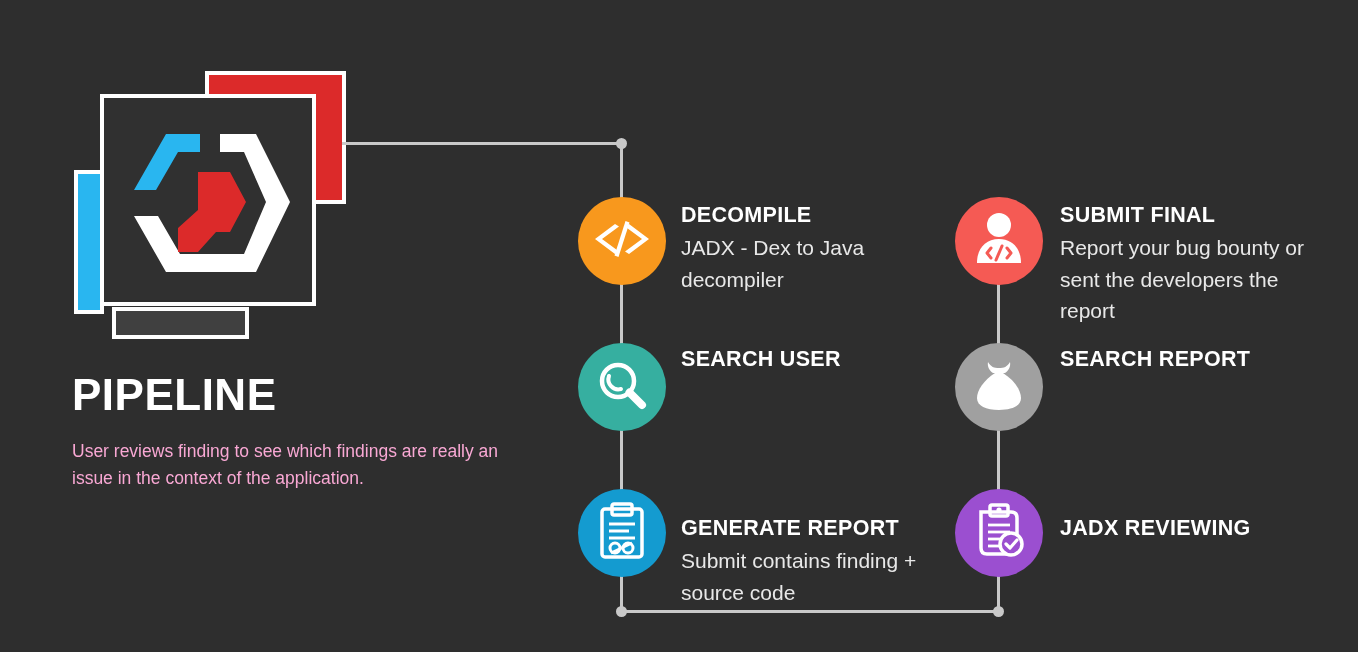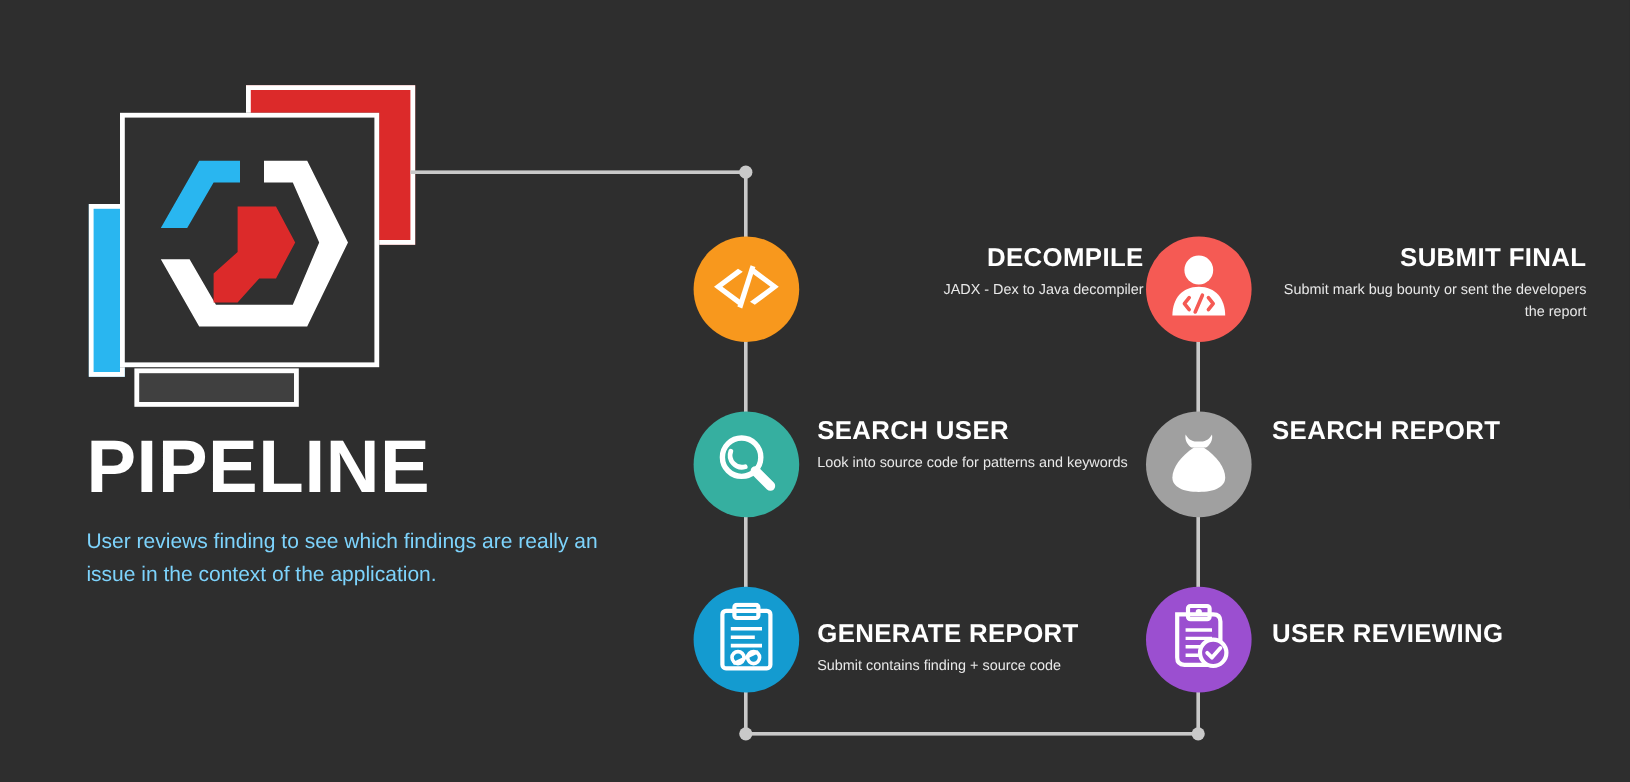--- a/index.html
+++ b/index.html
@@ -31,48 +31,48 @@
   .conn-v-r3    { left: 997px; top: 574px; width: 3px; height: 38px; }
   .conn-v-r2    { left: 997px; top: 428px; width: 3px; height: 64px; }
   .conn-v-r1    { left: 997px; top: 282px; width: 3px; height: 64px; }
   .dot { position: absolute; width: 11px; height: 11px; border-radius: 50%; background: #c9c9c9; }
   .dot-tr  { left: 616px; top: 138px; }
   .dot-bl  { left: 616px; top: 606px; }
   .dot-br  { left: 993px; top: 606px; }
 
   
   .page-title {
-    position: absolute; left: 72px; top: 354px;
-    font-size: 62px; font-weight: bold; color: #ffffff;
+    position: absolute; left: 72px; top: 370px;
+    font-size: 44px; font-weight: bold; color: #ffffff;
     letter-spacing: 0.5px;
   }
   .page-desc {
     position: absolute; left: 72px; top: 438px; width: 460px;
-    font-size: 17.5px; color: #7dd3fc; line-height: 1.55;
+    font-size: 17.5px; color: #f9a8d4; line-height: 1.55;
   }
 
   
   .step { position: absolute; }
   .step-circle {
     position: absolute; width: 88px; height: 88px; border-radius: 50%;
     display: flex; align-items: center; justify-content: center;
   }
   .step-text { position: absolute; }
   .step-title {
     font-size: 21.5px; font-weight: bold; color: #ffffff;
     letter-spacing: 0.3px; white-space: nowrap; margin-bottom: 4px;
   }
-  .step-desc { font-size: 12px; color: #e8e8e8; line-height: 1.5; }
+  .step-desc { font-size: 21px; color: #e8e8e8; line-height: 1.5; }
 
   .col-l .step-circle { left: 578px; }
   .col-l .step-text   { left: 681px; }
   .col-r .step-circle { left: 955px; }
   .col-r .step-text   { left: 1060px; }
 
-  .row1 .step-circle { top: 197px; } .row1 .step-text { top: 203px; text-align: right; }
+  .row1 .step-circle { top: 197px; } .row1 .step-text { top: 203px; }
   .row2 .step-circle { top: 343px; } .row2 .step-text { top: 347px; }
   .row3 .step-circle { top: 489px; } .row3 .step-text { top: 516px; }
 
   .w-l { width: 272px; }
   .w-r { width: 262px; }
 </style>
 </head>
 <body>
 
 <div class="stage">
@@ -131,21 +131,20 @@
       <span>
         <svg width="54" height="54" viewBox="0 0 54 54">
           <circle cx="23" cy="23" r="16" fill="none" stroke="#fff" stroke-width="4.5"></circle>
           <path d="M14 18 a10 10 0 0 0 12 13" fill="none" stroke="#fff" stroke-width="4" stroke-linecap="round"></path>
           <path d="M34.5 34.5 L47 47" stroke="#fff" stroke-width="8" stroke-linecap="round"></path>
         </svg>
       </span>
     </div>
     <div class="step-text w-l">
       <div class="step-title">SEARCH USER</div>
-      <div class="step-desc">Look into source code for patterns and keywords</div>
     </div>
   </div>
 
   <div class="step col-l row3">
     <div class="step-circle" style="background:#149bd0">
       <span>
         <svg width="50" height="58" viewBox="0 0 50 58">
           <rect x="5" y="7" width="40" height="48" rx="3" fill="none" stroke="#fff" stroke-width="3.5"></rect>
           <rect x="15" y="2" width="20" height="11" rx="2" fill="none" stroke="#fff" stroke-width="3.5"></rect>
           <line x1="12" y1="22" x2="38" y2="22" stroke="#fff" stroke-width="3"></line>
@@ -170,21 +169,21 @@
           <circle cx="28" cy="14" r="12" fill="#fff"></circle>
           <path d="M28 28 C14 28 6 38 6 52 L50 52 C50 38 42 28 28 28 Z" fill="#fff"></path>
           <path d="M20 37 L16 42 L20 47" fill="none" stroke="#f55a54" stroke-width="3" stroke-linecap="round" stroke-linejoin="round"></path>
           <path d="M36 37 L40 42 L36 47" fill="none" stroke="#f55a54" stroke-width="3" stroke-linecap="round" stroke-linejoin="round"></path>
           <line x1="31" y1="35" x2="25" y2="49" stroke="#f55a54" stroke-width="3" stroke-linecap="round"></line>
         </svg>
       </span>
     </div>
     <div class="step-text w-r">
       <div class="step-title">SUBMIT FINAL</div>
-      <div class="step-desc">Submit mark bug bounty or sent the developers the report</div>
+      <div class="step-desc">Report your bug bounty or sent the developers the report</div>
     </div>
   </div>
 
   <div class="step col-r row2">
     <div class="step-circle" style="background:#a0a0a0">
       <span>
         <svg width="50" height="54" viewBox="0 0 50 54">
           <path d="M14 4 C17 9 20 10 25 10 C30 10 33 9 36 4 C37 9 34 13 31 15 L19 15 C16 13 13 9 14 4 Z" fill="#fff"></path>
           <path d="M21 15 C10 22 3 32 3 40 C3 48 12 52 25 52 C38 52 47 48 47 40 C47 32 40 22 29 15 Z" fill="#fff"></path>
         </svg>
@@ -205,17 +204,17 @@
           <line x1="15" y1="23" x2="37" y2="23" stroke="#fff" stroke-width="2.8"></line>
           <line x1="15" y1="30" x2="37" y2="30" stroke="#fff" stroke-width="2.8"></line>
           <line x1="15" y1="37" x2="31" y2="37" stroke="#fff" stroke-width="2.8"></line>
           <line x1="15" y1="44" x2="26" y2="44" stroke="#fff" stroke-width="2.8"></line>
           <circle cx="38" cy="42" r="11" fill="#9b4fd0" stroke="#fff" stroke-width="3.5"></circle>
           <path d="M33 42 L37 46 L44 38" fill="none" stroke="#fff" stroke-width="3.2" stroke-linecap="round" stroke-linejoin="round"></path>
         </svg>
       </span>
     </div>
     <div class="step-text w-r">
-      <div class="step-title">USER REVIEWING</div>
+      <div class="step-title">JADX REVIEWING</div>
     </div>
   </div>
 
 </div>
 
 </body></html>

